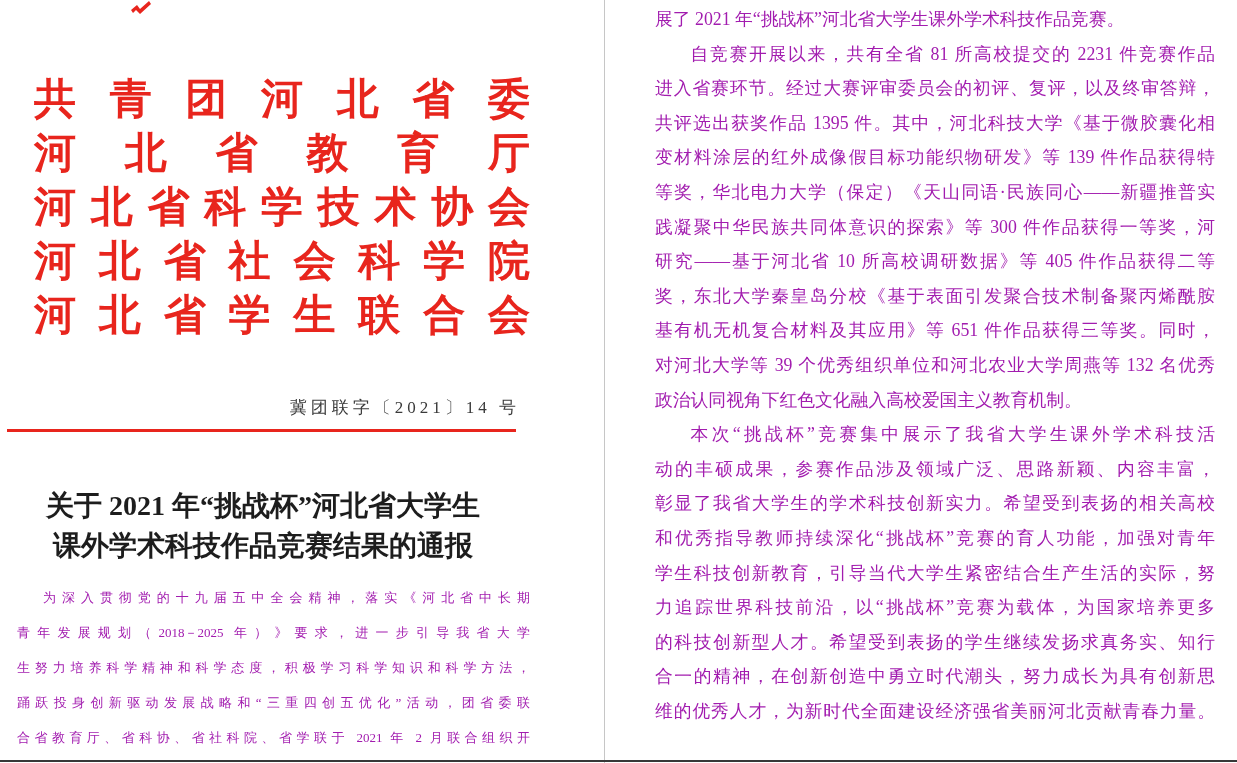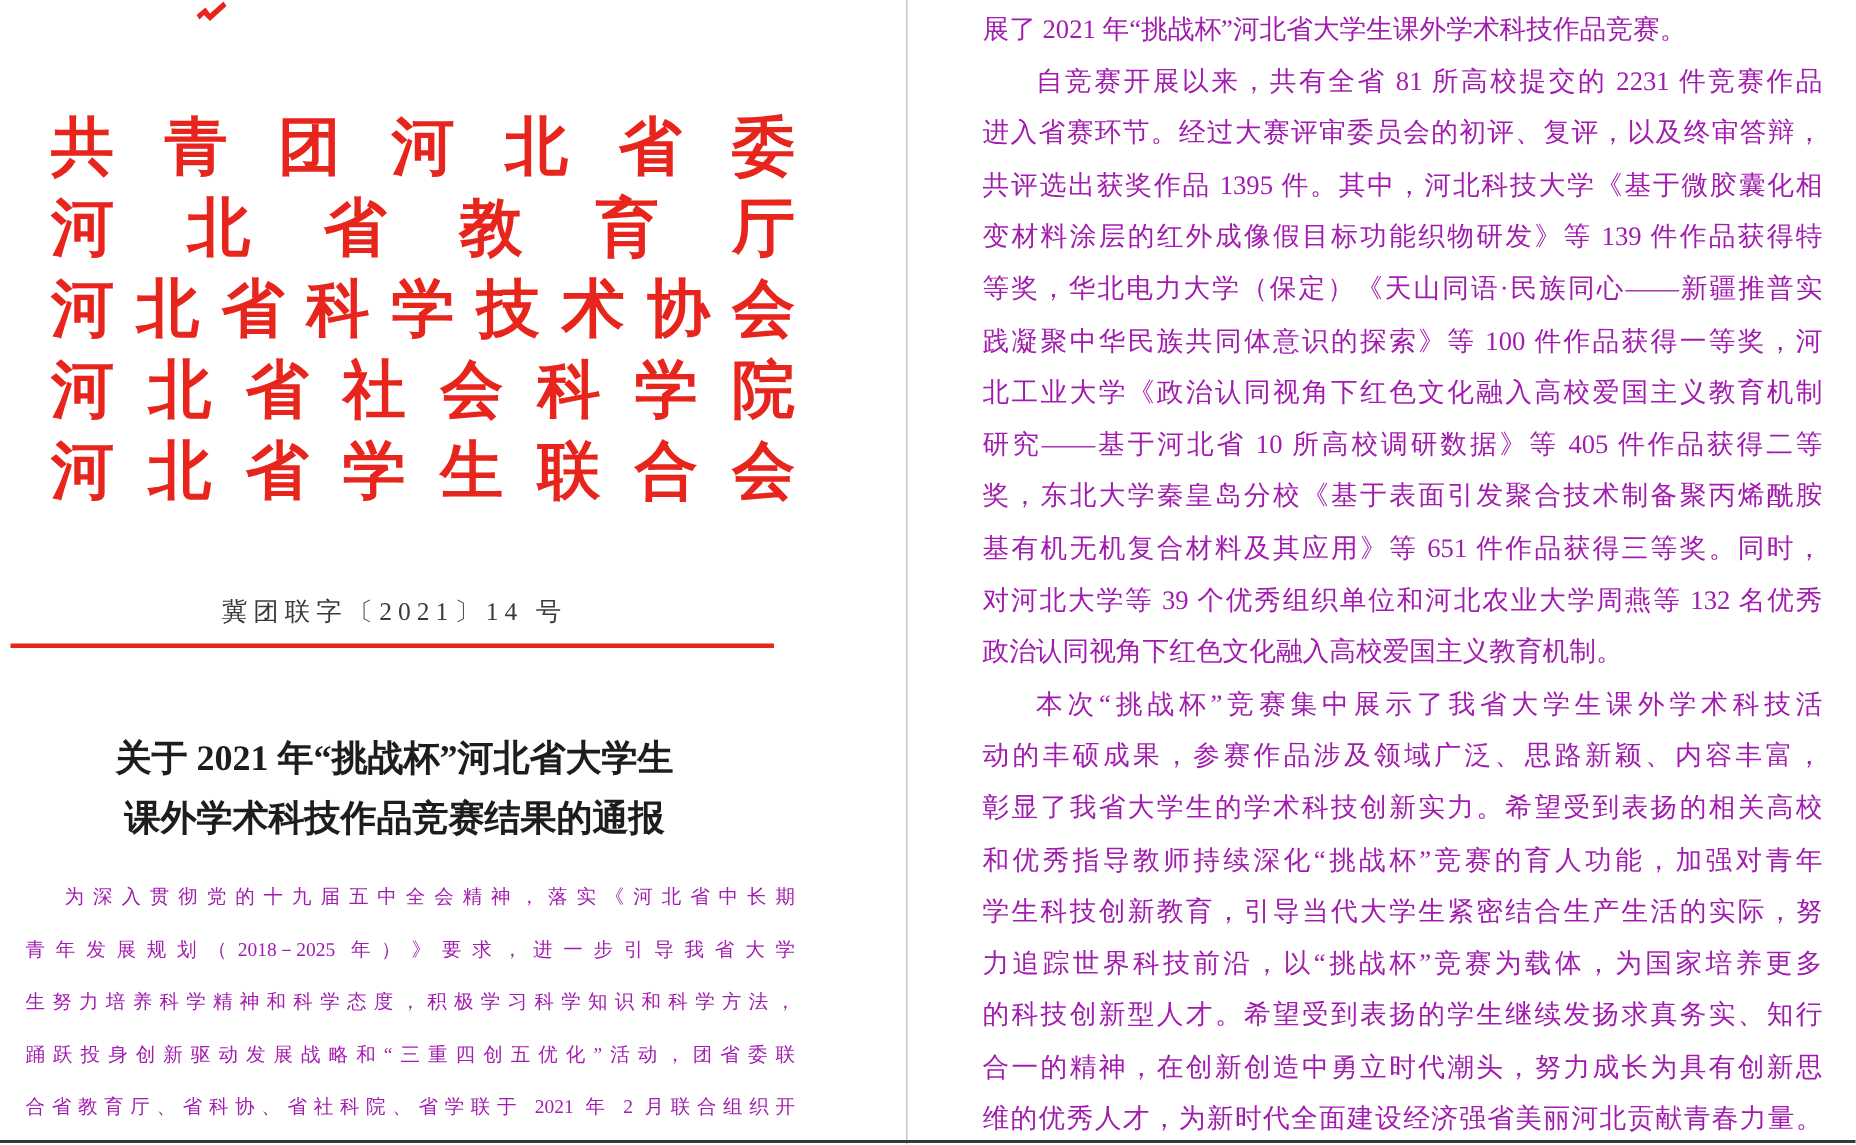--- a/index.html
+++ b/index.html
@@ -56,39 +56,39 @@
     text-align: justify;
     text-align-last: justify;
     white-space: nowrap;
   }
 
   
   .doc-number {
     position: absolute;
     top: 396px; left: 6px;
     width: 514px;
-    text-align: center;
+    text-align: right;
     font-size: 17px;
     letter-spacing: 4px;
     color: #3a3a3a;
   }
   .red-rule {
     position: absolute;
     top: 429px; left: 7px;
     width: 509px; height: 3px;
     background: #e8251d;
   }
 
   
   .doc-title {
     position: absolute;
     top: 486px; left: 6px;
     width: 514px;
     text-align: center;
-    font-size: 24px;
+    font-size: 28px;
     font-weight: bold;
     line-height: 40px;
     color: #1d1d1d;
   }
 
   
   .body-lines { position: absolute; }
   .left-body {
     top: 580px; left: 17px;
     width: 513px;
@@ -156,22 +156,21 @@
 
 <div class="page page-right">
   <div class="body-lines right-body">
 
   <div class="tline no-justify">展了 2021 年“挑战杯”河北省大学生课外学术科技作品竞赛。</div>
       <div class="tline indent">自竞赛开展以来，共有全省 81 所高校提交的 2231 件竞赛作品</div>
       <div class="tline">进入省赛环节。经过大赛评审委员会的初评、复评，以及终审答辩，</div>
       <div class="tline">共评选出获奖作品 1395 件。其中，河北科技大学《基于微胶囊化相</div>
       <div class="tline">变材料涂层的红外成像假目标功能织物研发》等 139 件作品获得特</div>
       <div class="tline">等奖，华北电力大学（保定）《天山同语·民族同心——新疆推普实</div>
-      <div class="tline">践凝聚中华民族共同体意识的探索》等 100 件作品获得一等奖，河</div>
-      <div class="tline">北工业大学《政治认同视角下红色文化融入高校爱国主义教育机制</div>
+      <div class="tline">践凝聚中华民族共同体意识的探索》等 300 件作品获得一等奖，河</div>
       <div class="tline">研究——基于河北省 10 所高校调研数据》等 405 件作品获得二等</div>
       <div class="tline">奖，东北大学秦皇岛分校《基于表面引发聚合技术制备聚丙烯酰胺</div>
       <div class="tline">基有机无机复合材料及其应用》等 651 件作品获得三等奖。同时，</div>
       <div class="tline">对河北大学等 39 个优秀组织单位和河北农业大学周燕等 132 名优秀</div>
       <div class="tline no-justify">政治认同视角下红色文化融入高校爱国主义教育机制。</div>
       <div class="tline indent">本次“挑战杯”竞赛集中展示了我省大学生课外学术科技活</div>
       <div class="tline">动的丰硕成果，参赛作品涉及领域广泛、思路新颖、内容丰富，</div>
       <div class="tline">彰显了我省大学生的学术科技创新实力。希望受到表扬的相关高校</div>
       <div class="tline">和优秀指导教师持续深化“挑战杯”竞赛的育人功能，加强对青年</div>
       <div class="tline">学生科技创新教育，引导当代大学生紧密结合生产生活的实际，努</div>

